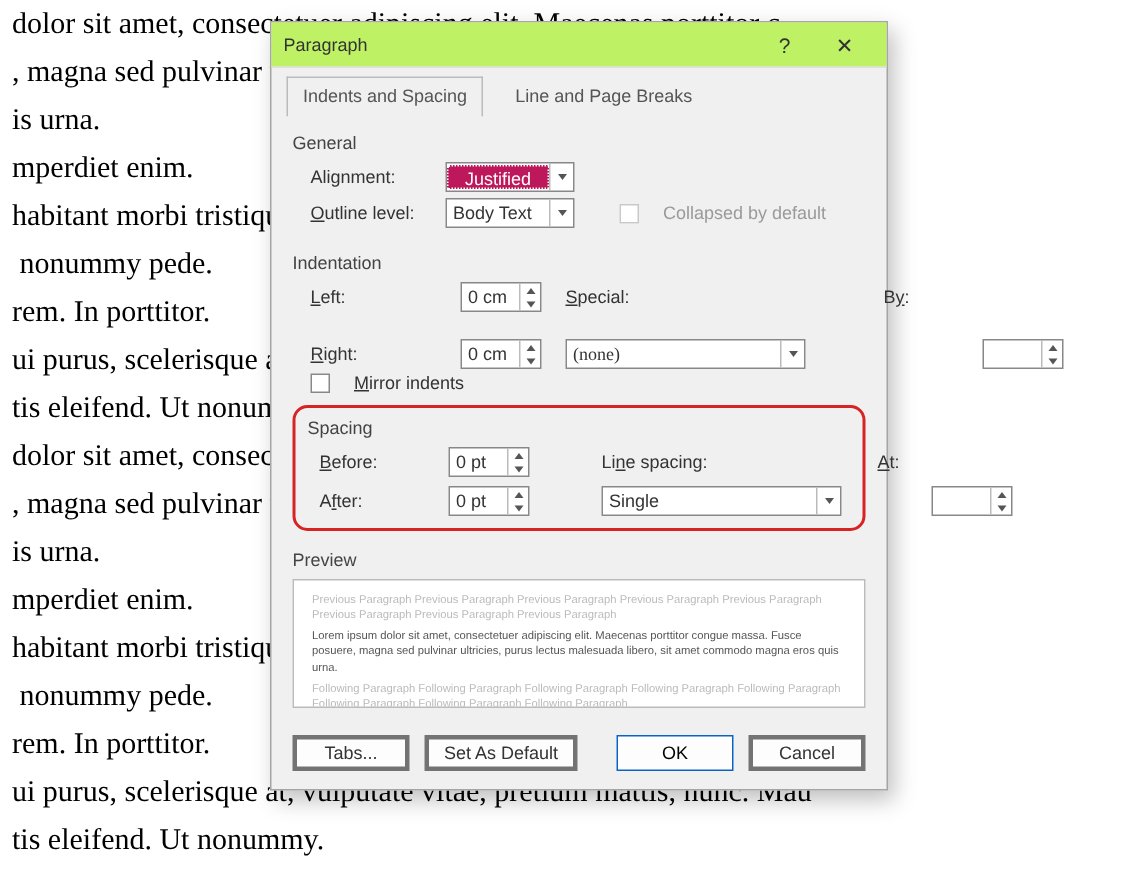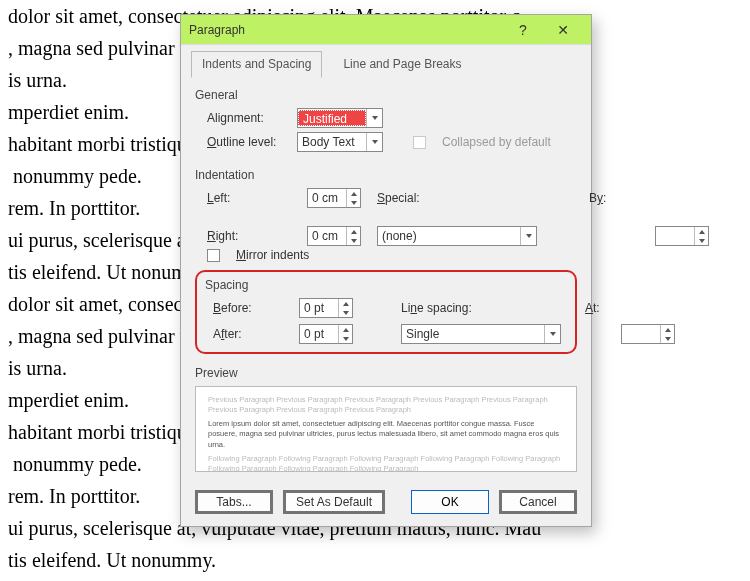--- a/index.html
+++ b/index.html
@@ -71,21 +71,21 @@
     display: flex; align-items: center;
     border: 1px solid #888; background: #fff;
     height: 20px; font-size: 12px;
   }
   .combo .val { flex: 1; padding: 0 4px; overflow: hidden; white-space: nowrap; }
   .combo .arrow {
     width: 16px; height: 100%;
     display: flex; align-items: center; justify-content: center;
     border-left: 1px solid #bbb;
   }
-  .combo.sel .val { background: #ef4444; color: #fff; border: 1px dotted #fff; height: 16px; line-height:16px;}
+  .combo.sel .val { background: #be185d; color: #fff; border: 1px dotted #fff; height: 16px; line-height:16px;text-align:center;}
   .spinner {
     display: flex; align-items: stretch;
     border: 1px solid #888; background: #fff;
     height: 20px; width: 54px; font-size: 12px;
   }
   .spinner .val { flex: 1; padding: 0 4px; display:flex; align-items:center; }
   .spinner .spins { width: 14px; display:flex; flex-direction:column; border-left:1px solid #bbb;}
   .spinner .sp { flex:1; display:flex; align-items:center; justify-content:center; }
   .chev { width:0; height:0; border-left:3px solid transparent; border-right:3px solid transparent;}
   .chev.up { border-bottom:4px solid #555; }
@@ -208,21 +208,21 @@
             <span class="val">0 cm</span>
             <span class="spins">
               <span class="sp">
                 <span class="chev up"></span>
               </span>
               <span class="sp">
                 <span class="chev down"></span>
               </span>
             </span>
           </div>
-        <div class="combo" style="width:160px; grid-column: 3 / span 2;">
+        <div class="combo" style="width:160px; grid-column: 3 / span 2; font-family: Liberation Serif, serif;">
           <span class="val">(none)</span>
           <span class="arrow">
               <span class="chev down"></span>
             </span>
         </div>
         <div class="spinner" style="grid-column: 5 / span 2; width:54px; justify-self:end;">
             <span class="val"></span>
             <span class="spins">
               <span class="sp">
                 <span class="chev up"></span>

